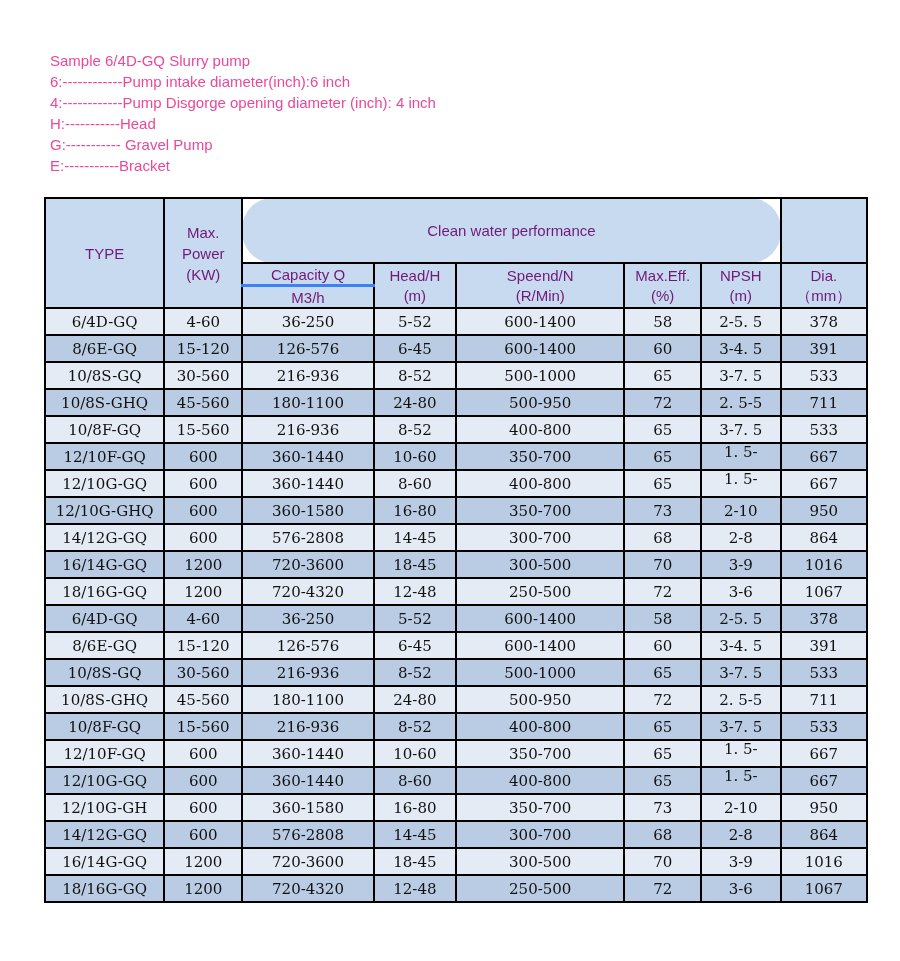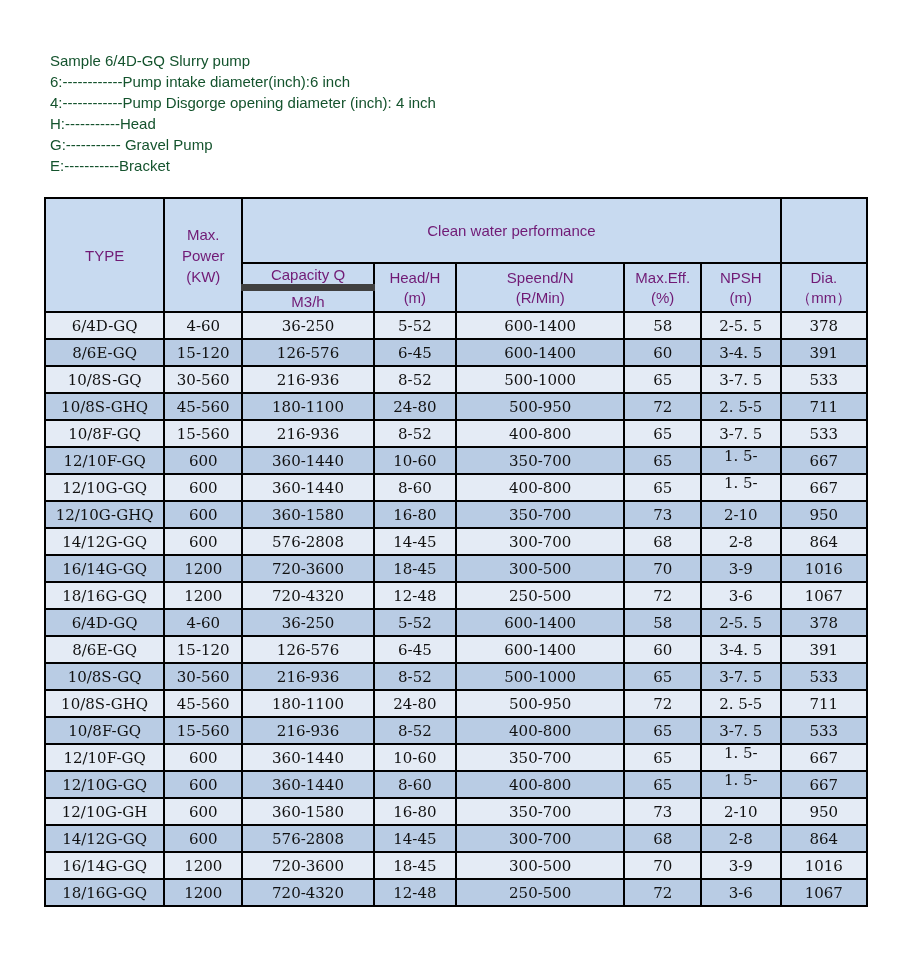--- a/index.html
+++ b/index.html
@@ -11,21 +11,21 @@
     width: 900px;
     height: 961px;
     font-family: "Liberation Sans", sans-serif;
     color: #1a1a1a;
     overflow: hidden;
   }
   .intro {
     margin: 50px 0 0 50px;
     font-size: 15px;
     line-height: 21px;
-    color: #14532d;
+    color: #ec4899;
   }
   .spec-table {
     border-collapse: collapse;
     table-layout: fixed;
     width: 824px;
     margin: 21px 0 0 44px;
     font-size: 15px;
   }
   .spec-table th, .spec-table td {
     border: 2px solid #000000;
@@ -34,23 +34,23 @@
     padding: 0 2px;
     overflow: hidden;
     white-space: nowrap;
   }
   .spec-table thead th {
     background: var(--header-bg, #c8daf0);
     font-weight: normal;
     font-size: 15px;
     color: #701a75;
   }
-  th.group-head { height: 63px; }
+  th.group-head { height: 63px; border-radius: 31px; }
   th.sub-head { height: 20px; }
-  th.capacity-top { border-bottom: 7px solid #404040; }
+  th.capacity-top { border-bottom: 1px solid #404040; }
   th.capacity-bottom { border-top: 3px solid #3b82f6; }
   .spec-table tbody td {
     height: 25px;
     font-family: "DejaVu Serif", serif;
     font-size: 15px;
     color: #111;
   }
   .spec-table tbody tr.light td { background: var(--row-light, #e4ebf5); }
   .spec-table tbody tr.dark td  { background: var(--row-dark, #b9cce4); }
   .spec-table tbody td.raised {

